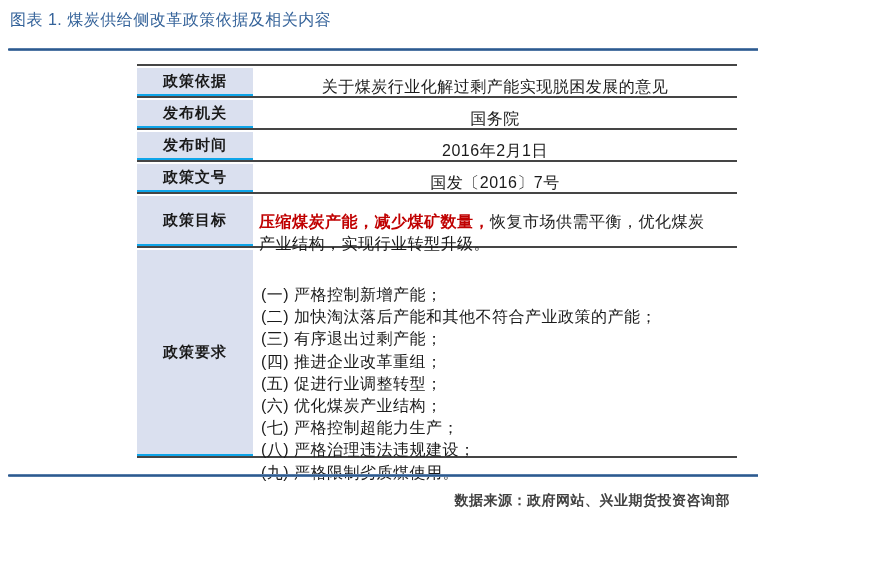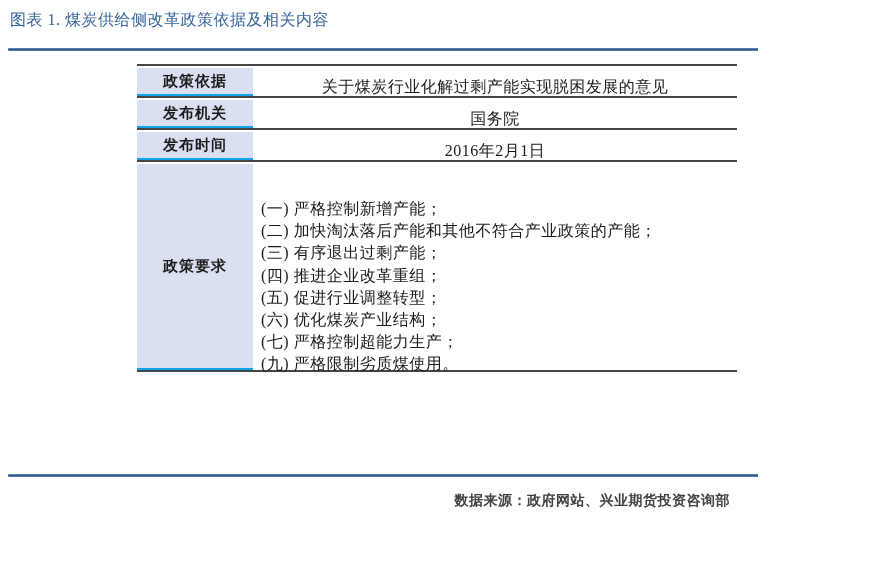--- a/index.html
+++ b/index.html
@@ -7,21 +7,20 @@
     padding: 0;
     background: #ffffff;
     font-family: "Liberation Sans", "DejaVu Sans", sans-serif;
   }
   .page {
     position: relative;
     width: 758px;
     height: 561px;
     background: #ffffff;
     overflow: hidden;
-    font-family: Liberation Serif, serif;
   }
   .figure-title {
     position: absolute;
     left: 10px;
     top: 10px;
     font-size: 16px;
     color: #35639a;
     letter-spacing: 0.5px;
     white-space: nowrap;
   }
@@ -125,33 +124,44 @@
     <div class="row row-h">
       <div class="cell-label">发布机关</div>
       <div class="cell-value">国务院</div>
     </div>
 
     <div class="row row-h">
       <div class="cell-label">发布时间</div>
       <div class="cell-value">2016年2月1日</div>
     </div>
 
+    <div class="row row-h">
+      <div class="cell-label">政策文号</div>
+      <div class="cell-value">国发〔2016〕7号</div>
+    </div>
 
+    <div class="row row-goal">
+      <div class="cell-label">政策目标</div>
+      <div class="cell-value left">
+        <div class="goal-text"><span class="goal-highlight">压缩煤炭产能，减少煤矿数量，</span><span>恢复市场供需平衡，优化煤炭产业结构，实现行业转型升级。</span></div>
+      </div>
+    </div>
 
     <div class="row row-req">
       <div class="cell-label">政策要求</div>
       <div class="cell-value left">
         <div class="req-list">
           <div>(一) 严格控制新增产能；</div>
           <div>(二) 加快淘汰落后产能和其他不符合产业政策的产能；</div>
           <div>(三) 有序退出过剩产能；</div>
           <div>(四) 推进企业改革重组；</div>
           <div>(五) 促进行业调整转型；</div>
           <div>(六) 优化煤炭产业结构；</div>
           <div>(七) 严格控制超能力生产；</div>
+          <div>(八) 严格治理违法违规建设；</div>
           <div>(九) 严格限制劣质煤使用。</div>
         </div>
       </div>
     </div>
 
   </div>
 
   <div class="rule rule-bottom"></div>
 
   <div class="source-line">数据来源：政府网站、兴业期货投资咨询部</div>

